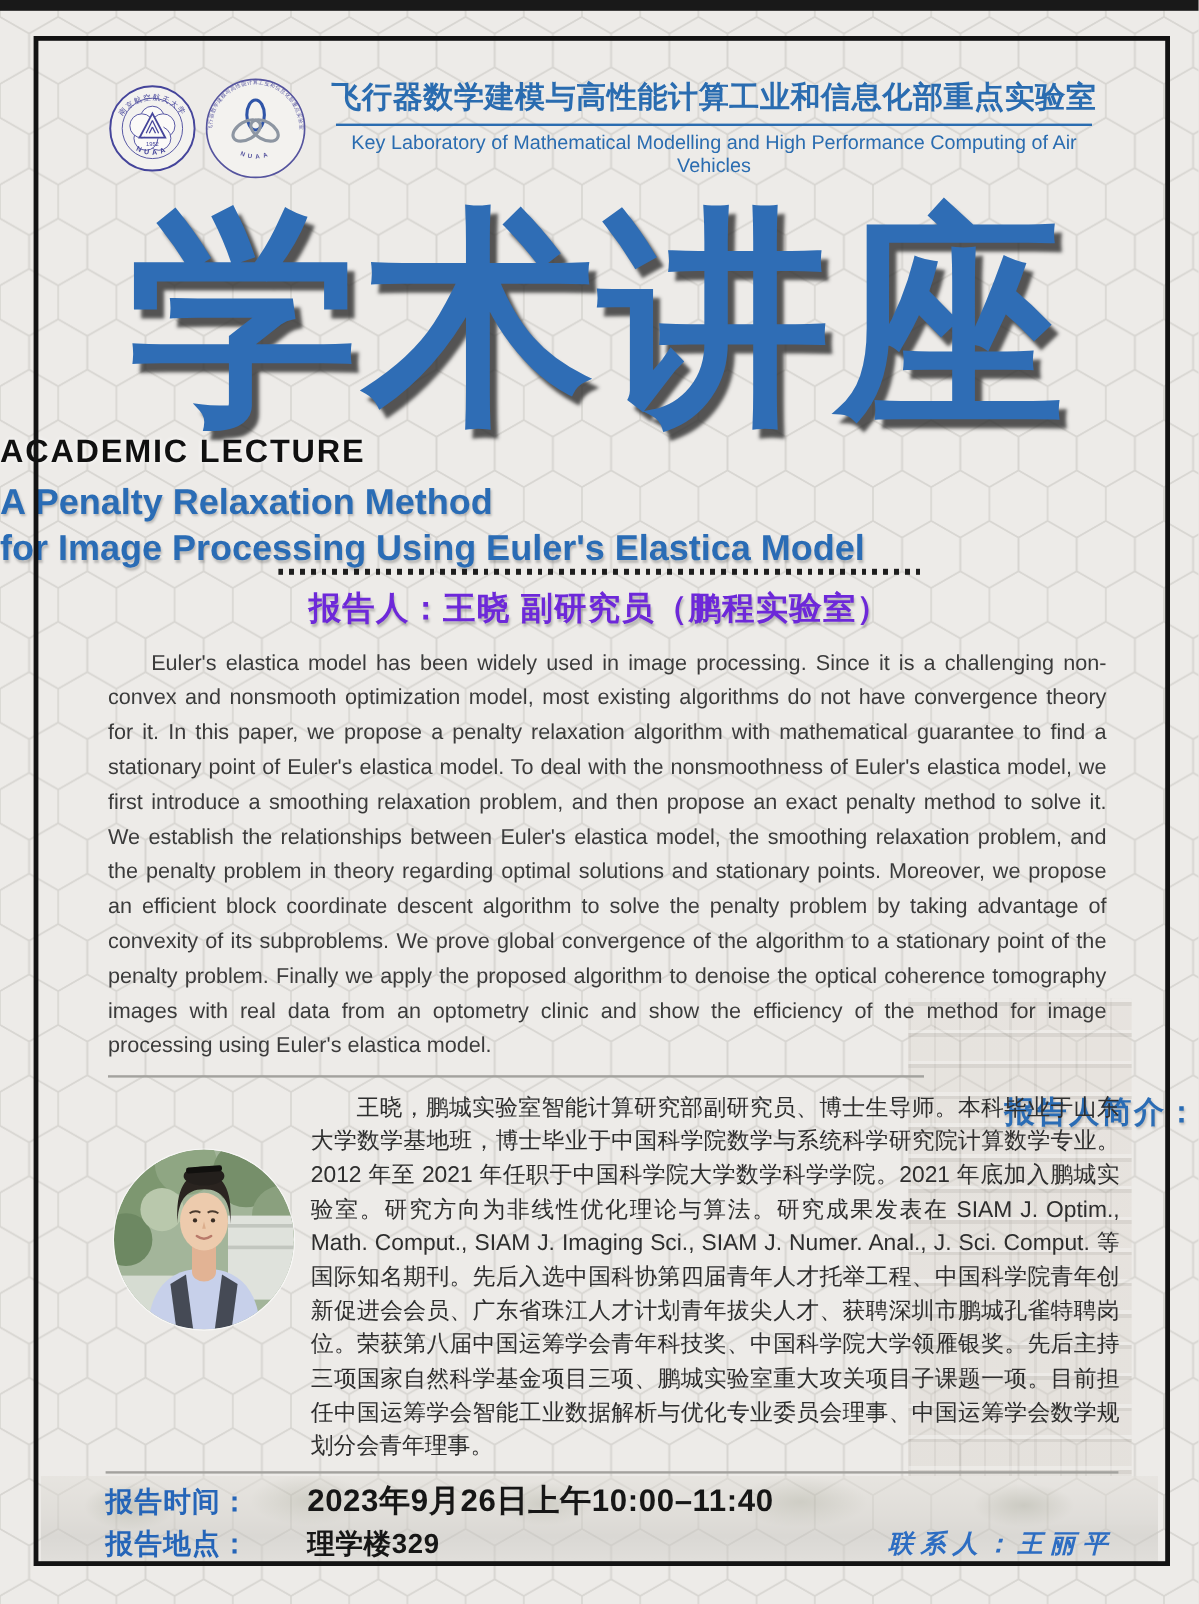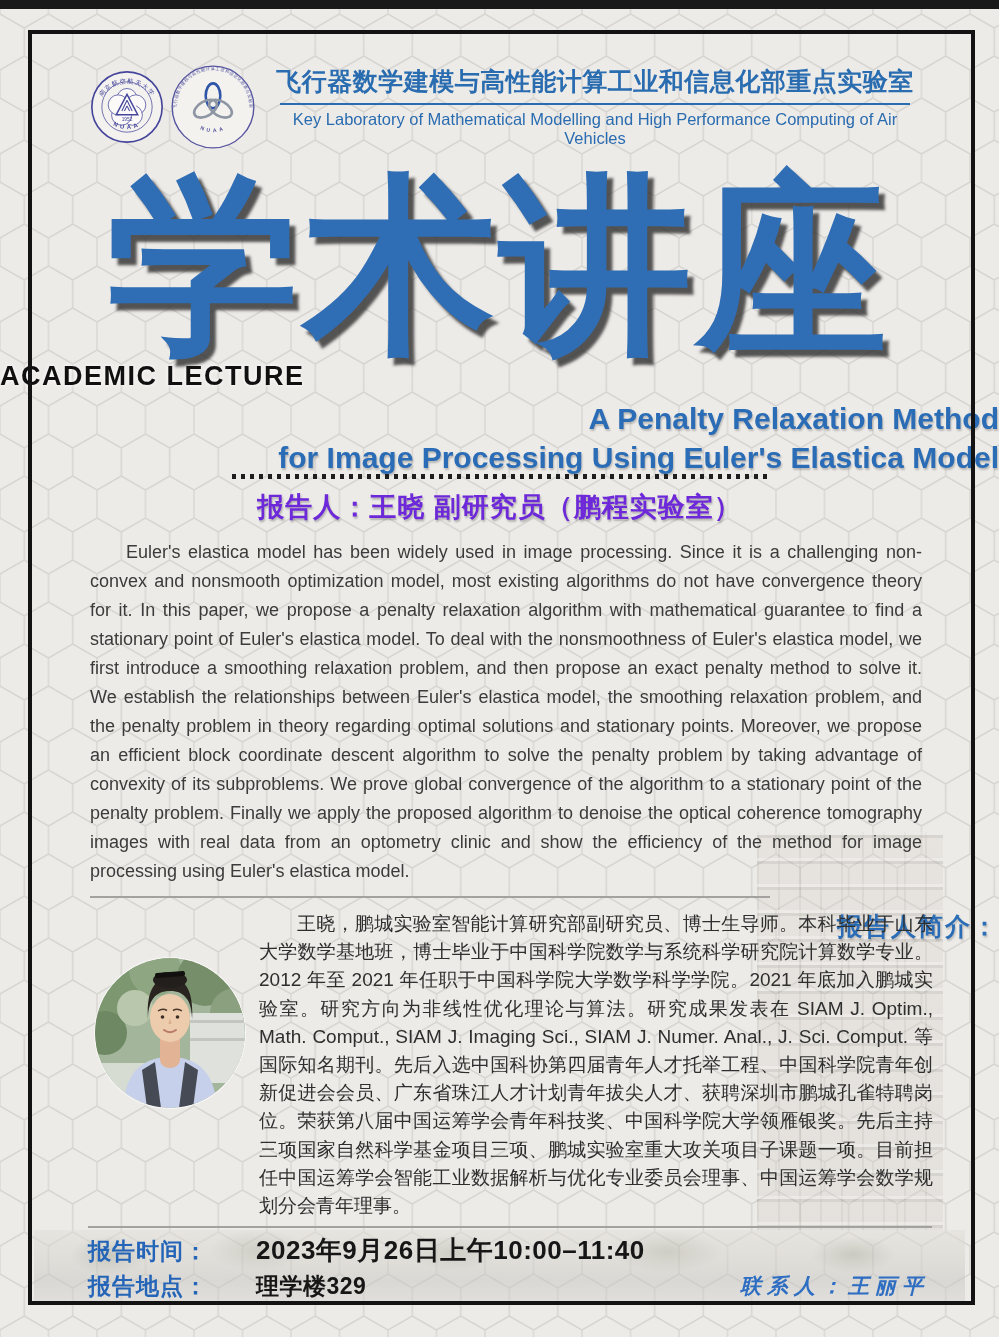--- a/index.html
+++ b/index.html
@@ -50,21 +50,21 @@
     font-size:192px;line-height:188px;font-weight:900;color:#2f6db5;letter-spacing:4px;
     text-shadow:6px 7px 3px rgba(45,45,45,.8);
     white-space:nowrap;
   }
   .main-title-en{
     top:361px;left:0;width:999px;text-align:left;
     font-size:27px;font-weight:800;color:#101010;letter-spacing:1.5px;
     text-shadow:0 0 4px #ffffff;
   }
   .lecture-title{
-    top:399px;left:0;width:999px;text-align:right;
+    top:399px;left:0;width:999px;text-align:left;
     font-size:30px;line-height:39px;font-weight:bold;color:#2a6cb5;
     text-shadow:1px 2px 2px rgba(0,0,0,.22);
   }
   .dotted-divider{
     top:474px;left:232px;width:536px;height:5px;
     background:repeating-linear-gradient(90deg,#1e1e1e 0 4px,transparent 4px 9px);
   }
   .speaker-line{
     top:489px;left:0;width:999px;text-align:center;
     font-size:27px;font-weight:bold;color:#6d28d9;letter-spacing:1px;

